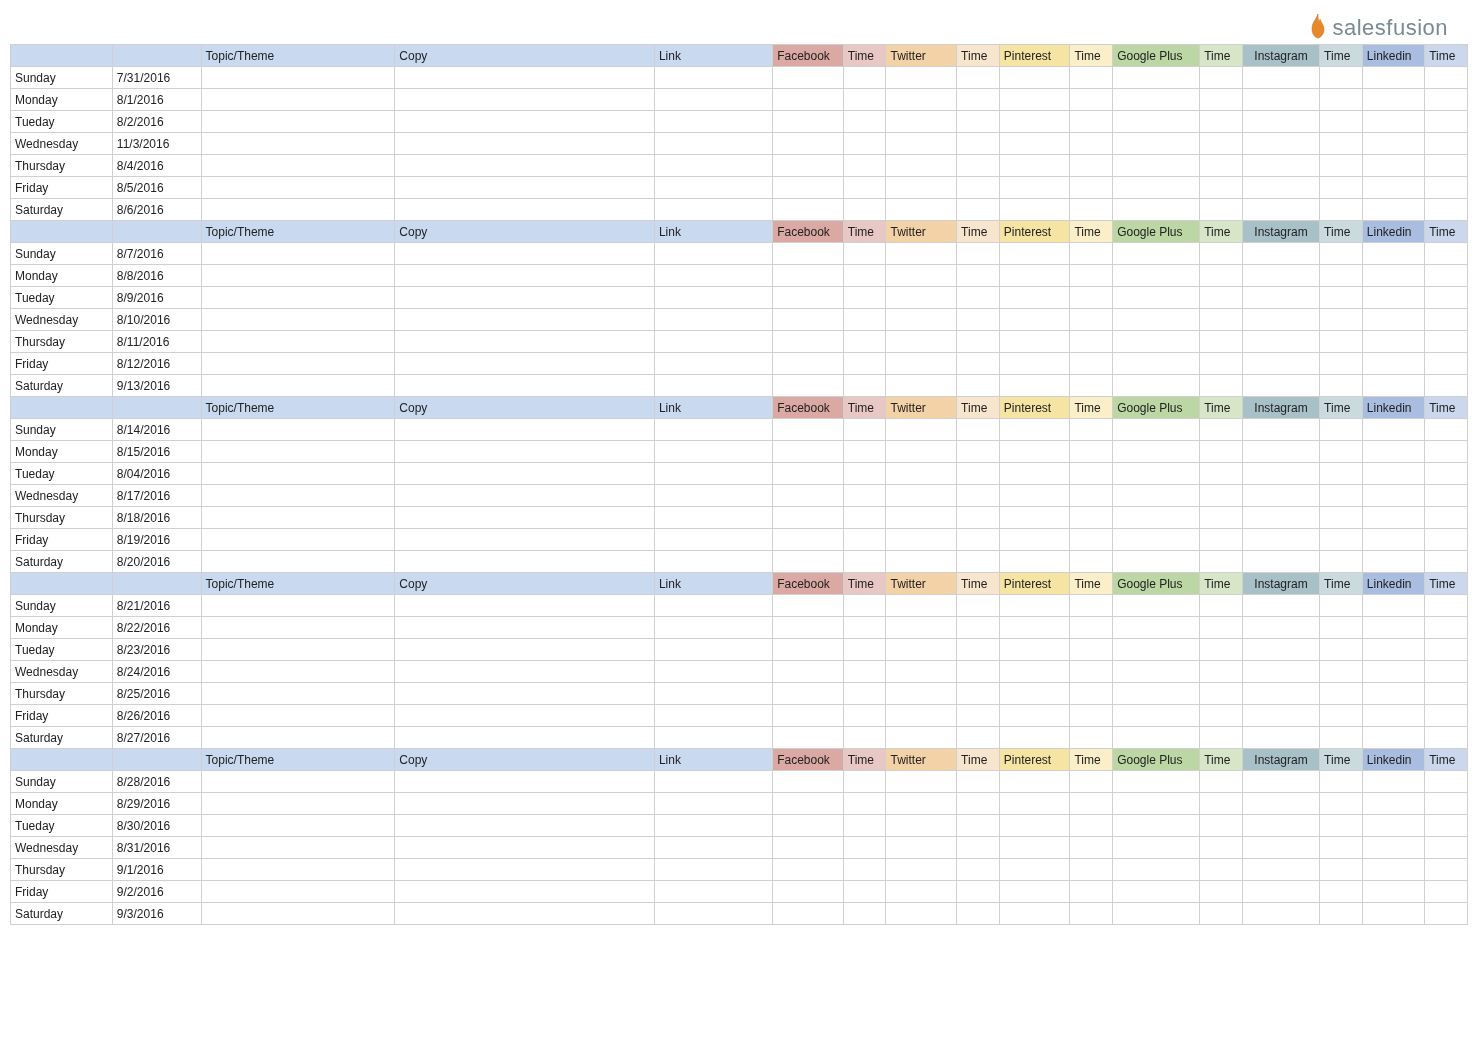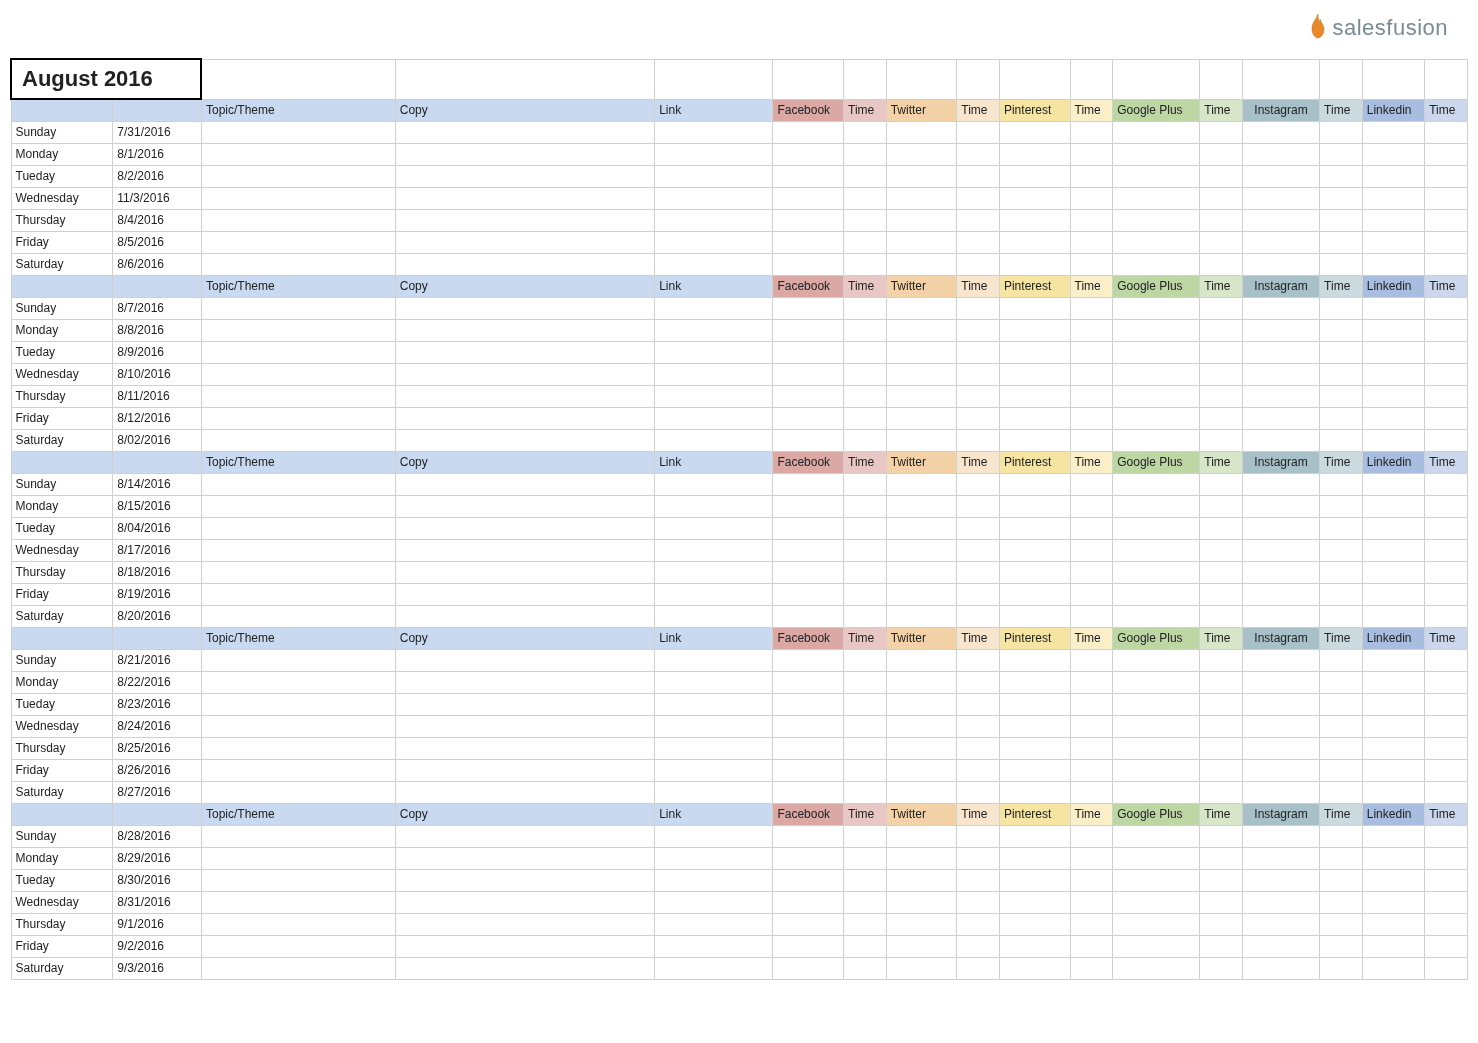--- a/index.html
+++ b/index.html
@@ -8,21 +8,21 @@
     padding: 8px 10px 10px 10px;
     font-family: Arial, Helvetica, sans-serif;
     font-size: 12px;
     color: #222;
     background: #fff;
   }
   .logo {
     display: flex;
     justify-content: flex-end;
     align-items: center;
-    padding: 4px 20px 14px 0;
+    padding: 4px 20px 0 0;
   }
   .logo-mark {
     font-size: 26px;
     margin-right: 2px;
     line-height: 1;
   }
   .logo-text {
     font-size: 22px;
     color: #7a8a93;
     letter-spacing: 0.5px;
@@ -113,38 +113,20 @@
     <col class="c-sn">
       <col class="c-st">
     <col class="c-gp">
       <col class="c-st">
     <col class="c-ig">
       <col class="c-st">
     <col class="c-li">
       <col class="c-st">
   </colgroup>
   <tbody id="tbody">
-      <tr class="title-row">
-        <td colspan="2" class="title-cell">August 2016</td>
-        <td class="title-blank noborder"></td>
-        <td class="title-blank noborder"></td>
-        <td class="title-blank noborder"></td>
-        <td class="title-blank noborder"></td>
-        <td class="title-blank noborder"></td>
-        <td class="title-blank noborder"></td>
-        <td class="title-blank noborder"></td>
-        <td class="title-blank noborder"></td>
-        <td class="title-blank noborder"></td>
-        <td class="title-blank noborder"></td>
-        <td class="title-blank noborder"></td>
-        <td class="title-blank noborder"></td>
-        <td class="title-blank noborder"></td>
-        <td class="title-blank noborder"></td>
-        <td class="title-blank noborder"></td>
-      </tr>
       <tr class="header-row">
         <td></td>
         <td></td>
         <td>Topic/Theme</td>
         <td>Copy</td>
         <td>Link</td>
         <td class="bg-fb">Facebook</td>
         <td class="bg-fb-t">Time</td>
         <td class="bg-tw">Twitter</td>
         <td class="bg-tw-t">Time</td>
@@ -418,21 +400,21 @@
         <td></td>
         <td></td>
         <td></td>
         <td></td>
         <td></td>
         <td></td>
         <td></td>
       </tr>
       <tr>
         <td>Saturday</td>
-        <td>8/02/2016</td>
+        <td>9/13/2016</td>
         <td></td>
         <td></td>
         <td></td>
         <td></td>
         <td></td>
         <td></td>
         <td></td>
         <td></td>
         <td></td>
         <td></td>

